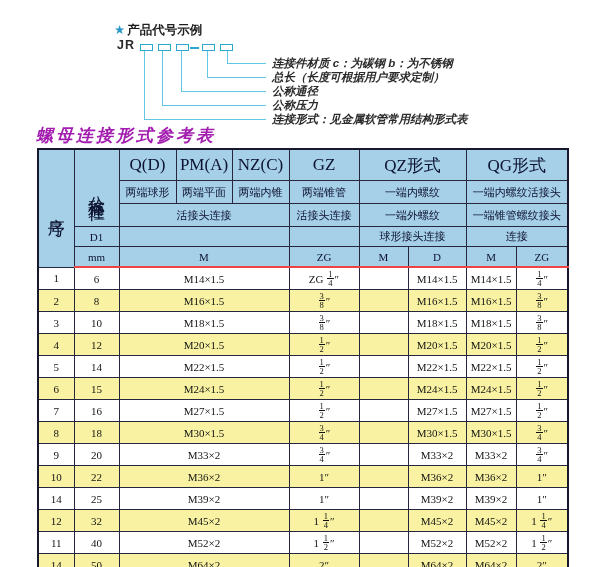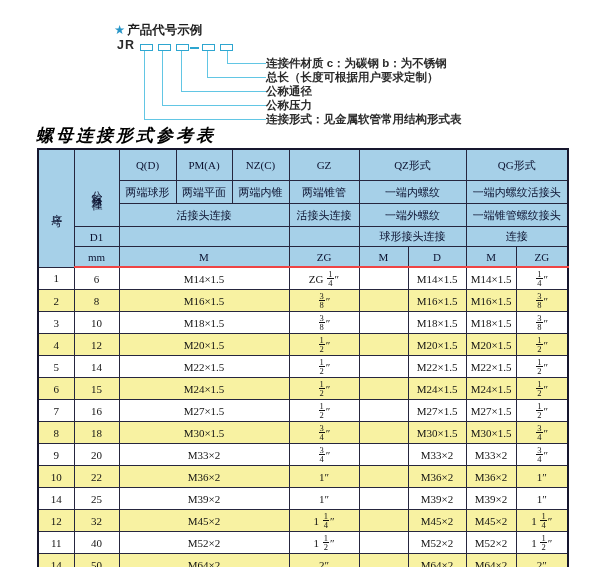--- a/index.html
+++ b/index.html
@@ -17,34 +17,34 @@
 
   .ln{position:absolute;background:#62c6e4;}
   .v{width:1px;}  .h{height:1px;}
   .v1{left:144px;top:51px;height:68px}.v2{left:162px;top:51px;height:54px}
   .v3{left:181px;top:51px;height:40px}.v4{left:207px;top:51px;height:26px}
   .v5{left:227px;top:51px;height:12px}
   .hl1{left:144px;top:119px;width:122px}.hl2{left:162px;top:105px;width:104px}
   .hl3{left:181px;top:91px;width:85px}.hl4{left:207px;top:77px;width:59px}
   .hl5{left:227px;top:63px;width:39px}
 
-  .code-label{position:absolute;left:266px;height:14px;font-size:11.5px;font-weight:bold;color:#2b2b2b;white-space:nowrap;}
+  .code-label{position:absolute;left:272px;height:14px;font-size:11.5px;font-weight:bold;color:#2b2b2b;white-space:nowrap;font-style:italic;}
   .l1{top:56px}.l2{top:70px}.l3{top:84px}.l4{top:98px}.l5{top:112px}
 
   
   .table-title{position:absolute;left:36px;top:124px;font-family:"Liberation Serif","DejaVu Serif",serif;
-               font-size:17px;font-weight:bold;font-style:italic;letter-spacing:3px;color:#000000;}
+               font-size:17px;font-weight:bold;font-style:italic;letter-spacing:3px;color:#a21caf;}
 
   
   table.ref{position:absolute;left:37px;top:148px;width:530px;border-collapse:collapse;table-layout:fixed;
             border:2px solid #17172e;}
   .ref th,.ref td{border:1px solid #26263e;text-align:center;vertical-align:middle;padding:0;overflow:hidden;}
   .ref thead th{background:#a6d0e8;font-weight:normal;color:#0c1230;font-size:11px;
                 font-family:"Liberation Serif","DejaVu Serif",serif;}
-  .ref thead tr.h1 th{height:30px;font-size:11px;text-align:center;}
+  .ref thead tr.h1 th{height:30px;font-size:17px;text-align:center;}
   .ref thead tr.h2 th{height:22px;}
   .ref thead tr.h3 th{height:22px;}
   .ref thead tr.h4 th{height:19px;}
   .ref thead tr.h5 th{height:19px;border-bottom:2px solid #ef4444;}
   .vert{writing-mode:vertical-rl;text-orientation:upright;letter-spacing:3px;font-size:11px;}
   .ref tbody td{height:21px;font-size:11px;color:#141414;background:#fff;
                 font-family:"Liberation Serif","DejaVu Serif",serif;}
   .ref tbody tr.alt td{background:#f8f2a2;}
 
   .frac{display:inline-block;vertical-align:-4px;text-align:center;line-height:1;font-size:8.5px;margin:0 1px;}

